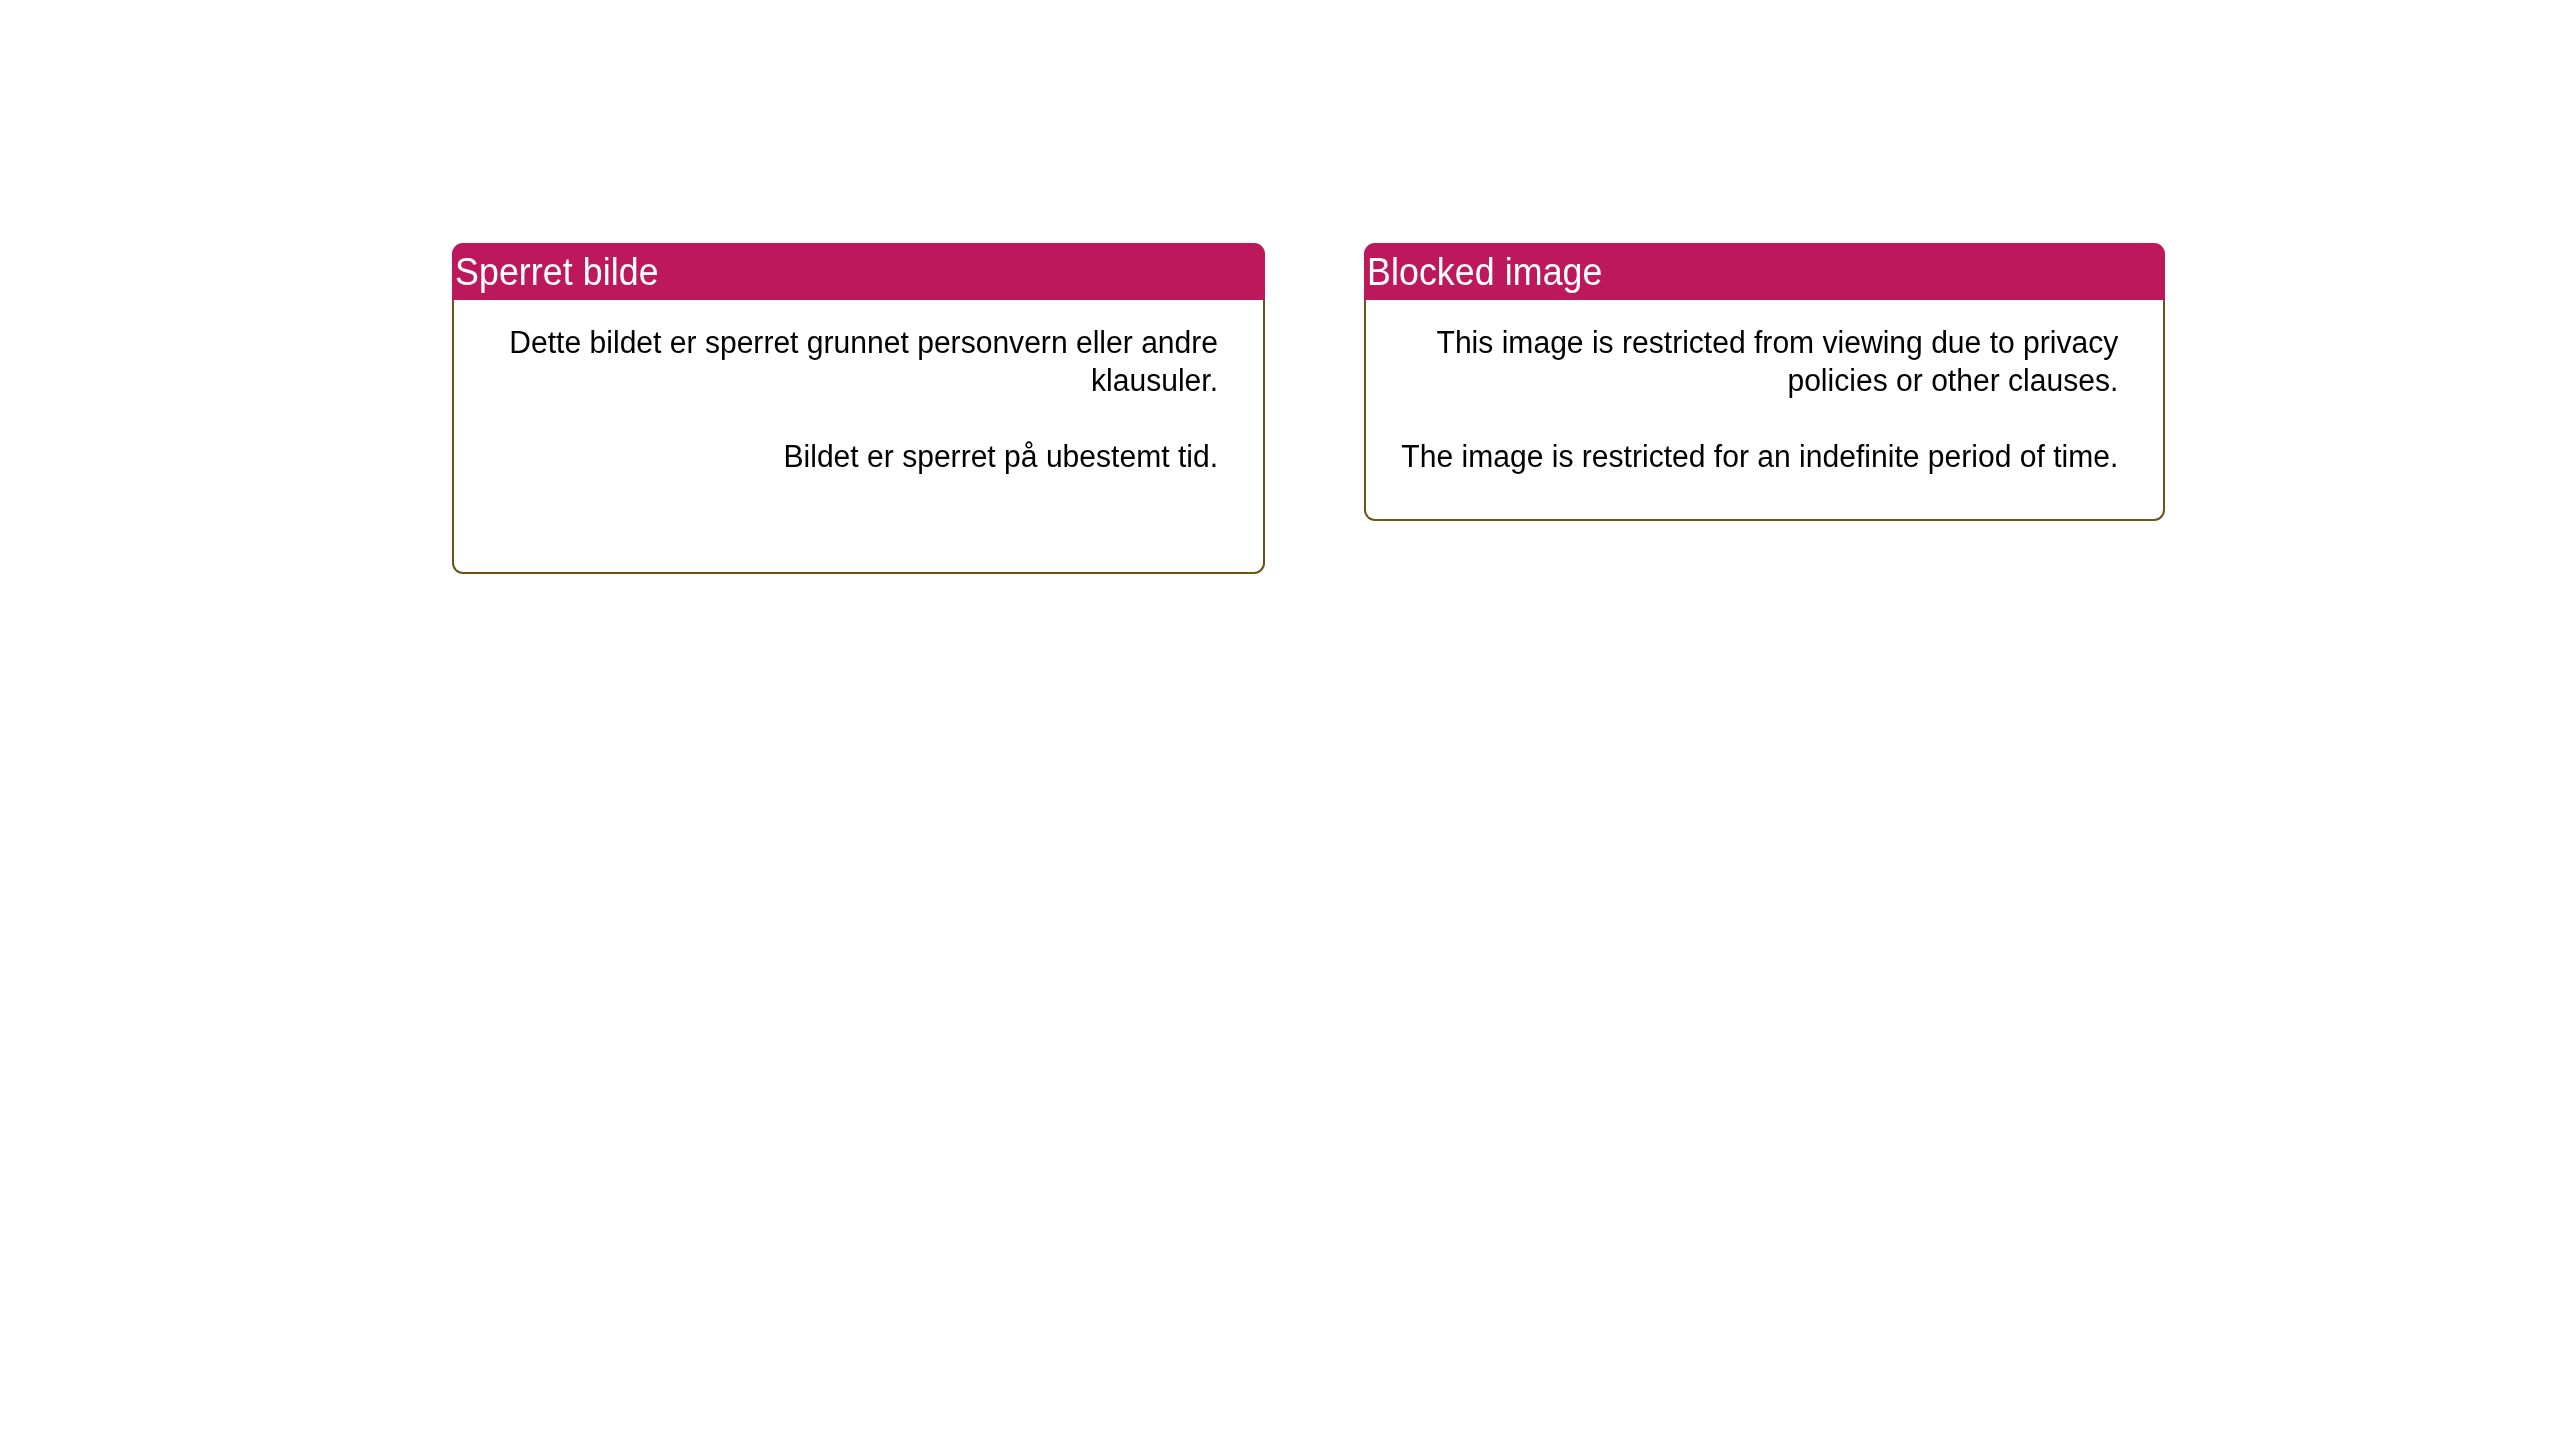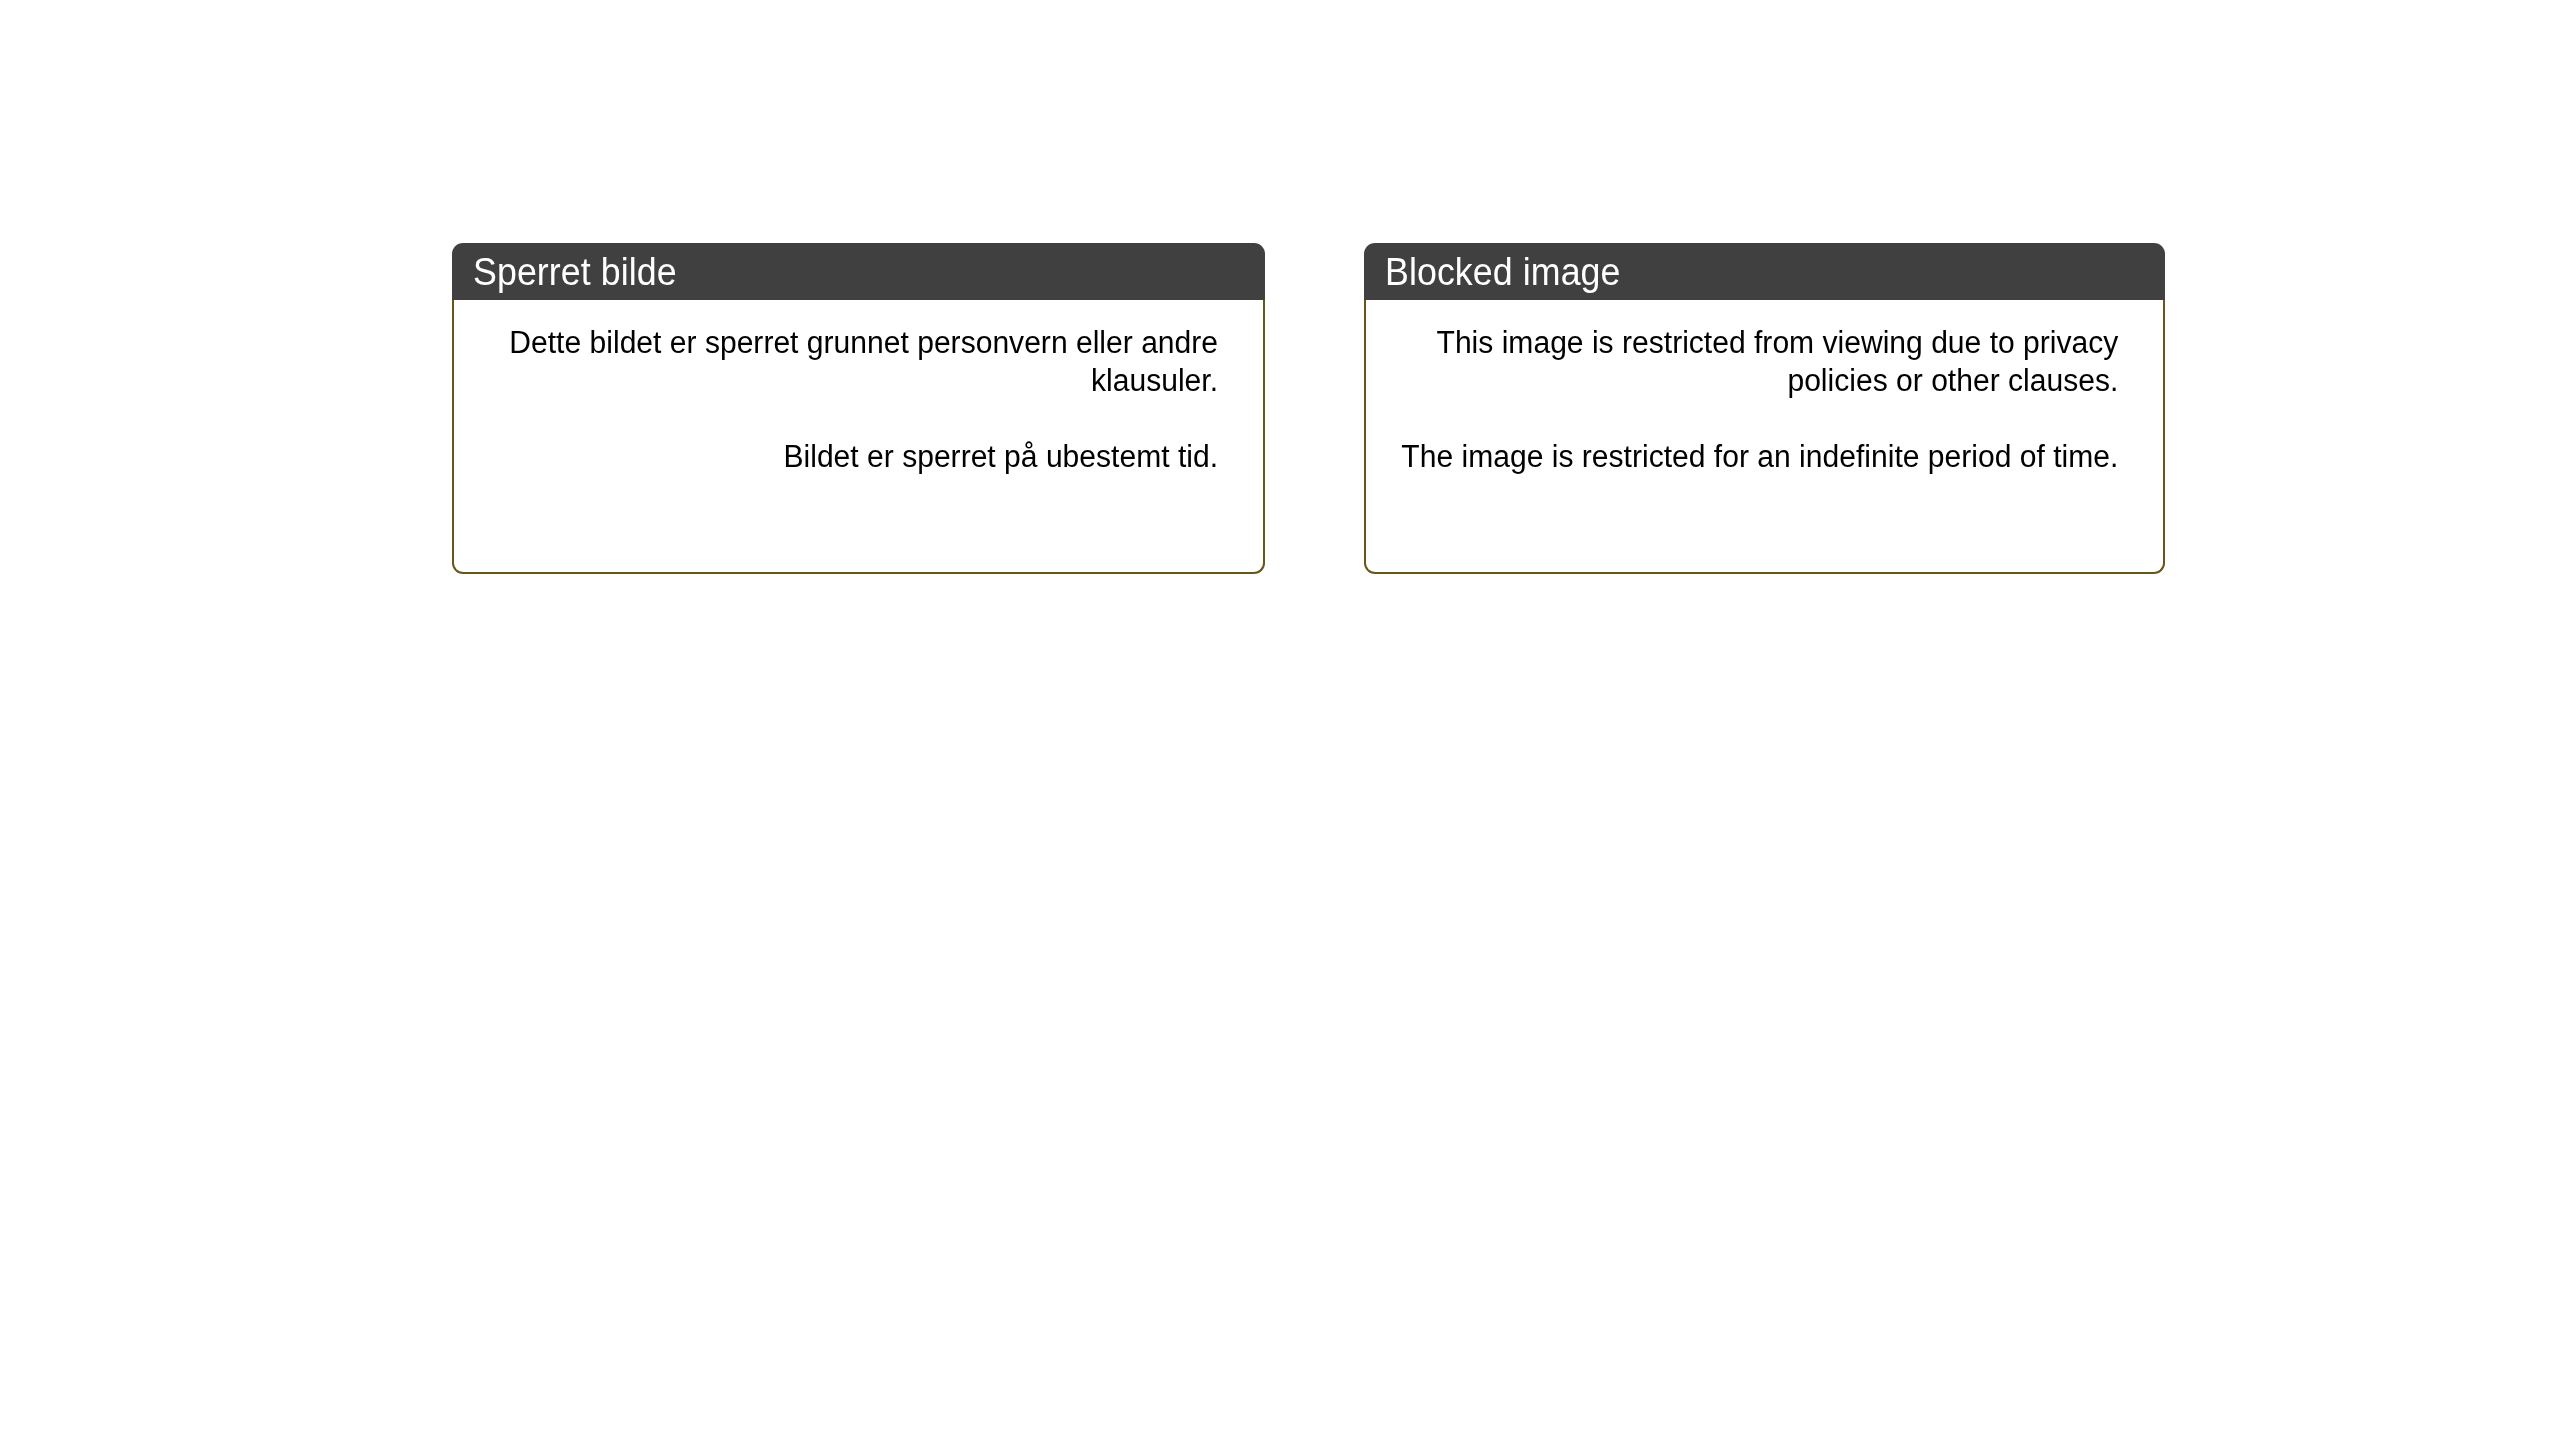--- a/index.html
+++ b/index.html
@@ -23,26 +23,26 @@
   }
 
   .panel {
     position: absolute;
     box-sizing: border-box;
   }
 
   .panel-header {
     box-sizing: border-box;
     height: 57px;
-    background: #404040;
+    background: #be185d;
     border-top-left-radius: 11px;
     border-top-right-radius: 11px;
     display: flex;
     align-items: center;
-    padding-left: 21px;
+    padding-left: 3px;
     overflow: hidden;
   }
 
   .panel-title {
     color: #ffffff;
     font-size: 38px;
     line-height: 40px;
     font-weight: 400;
     letter-spacing: 0.1px;
     white-space: nowrap;
@@ -87,21 +87,21 @@
   }
 
   
   #panel-blocked-en {
     left: 1316px;
     top: 243px;
     width: 801px;
     margin-left: 48px;
   }
   #panel-blocked-en .panel-body {
-    height: 274px;
+    height: 221px;
     padding-left: 20px;
   }
 </style>
 </head>
 <body>
 
 <div id="stage">
 
   <section class="panel" id="panel-blocked-no">
     <div class="panel-header">

